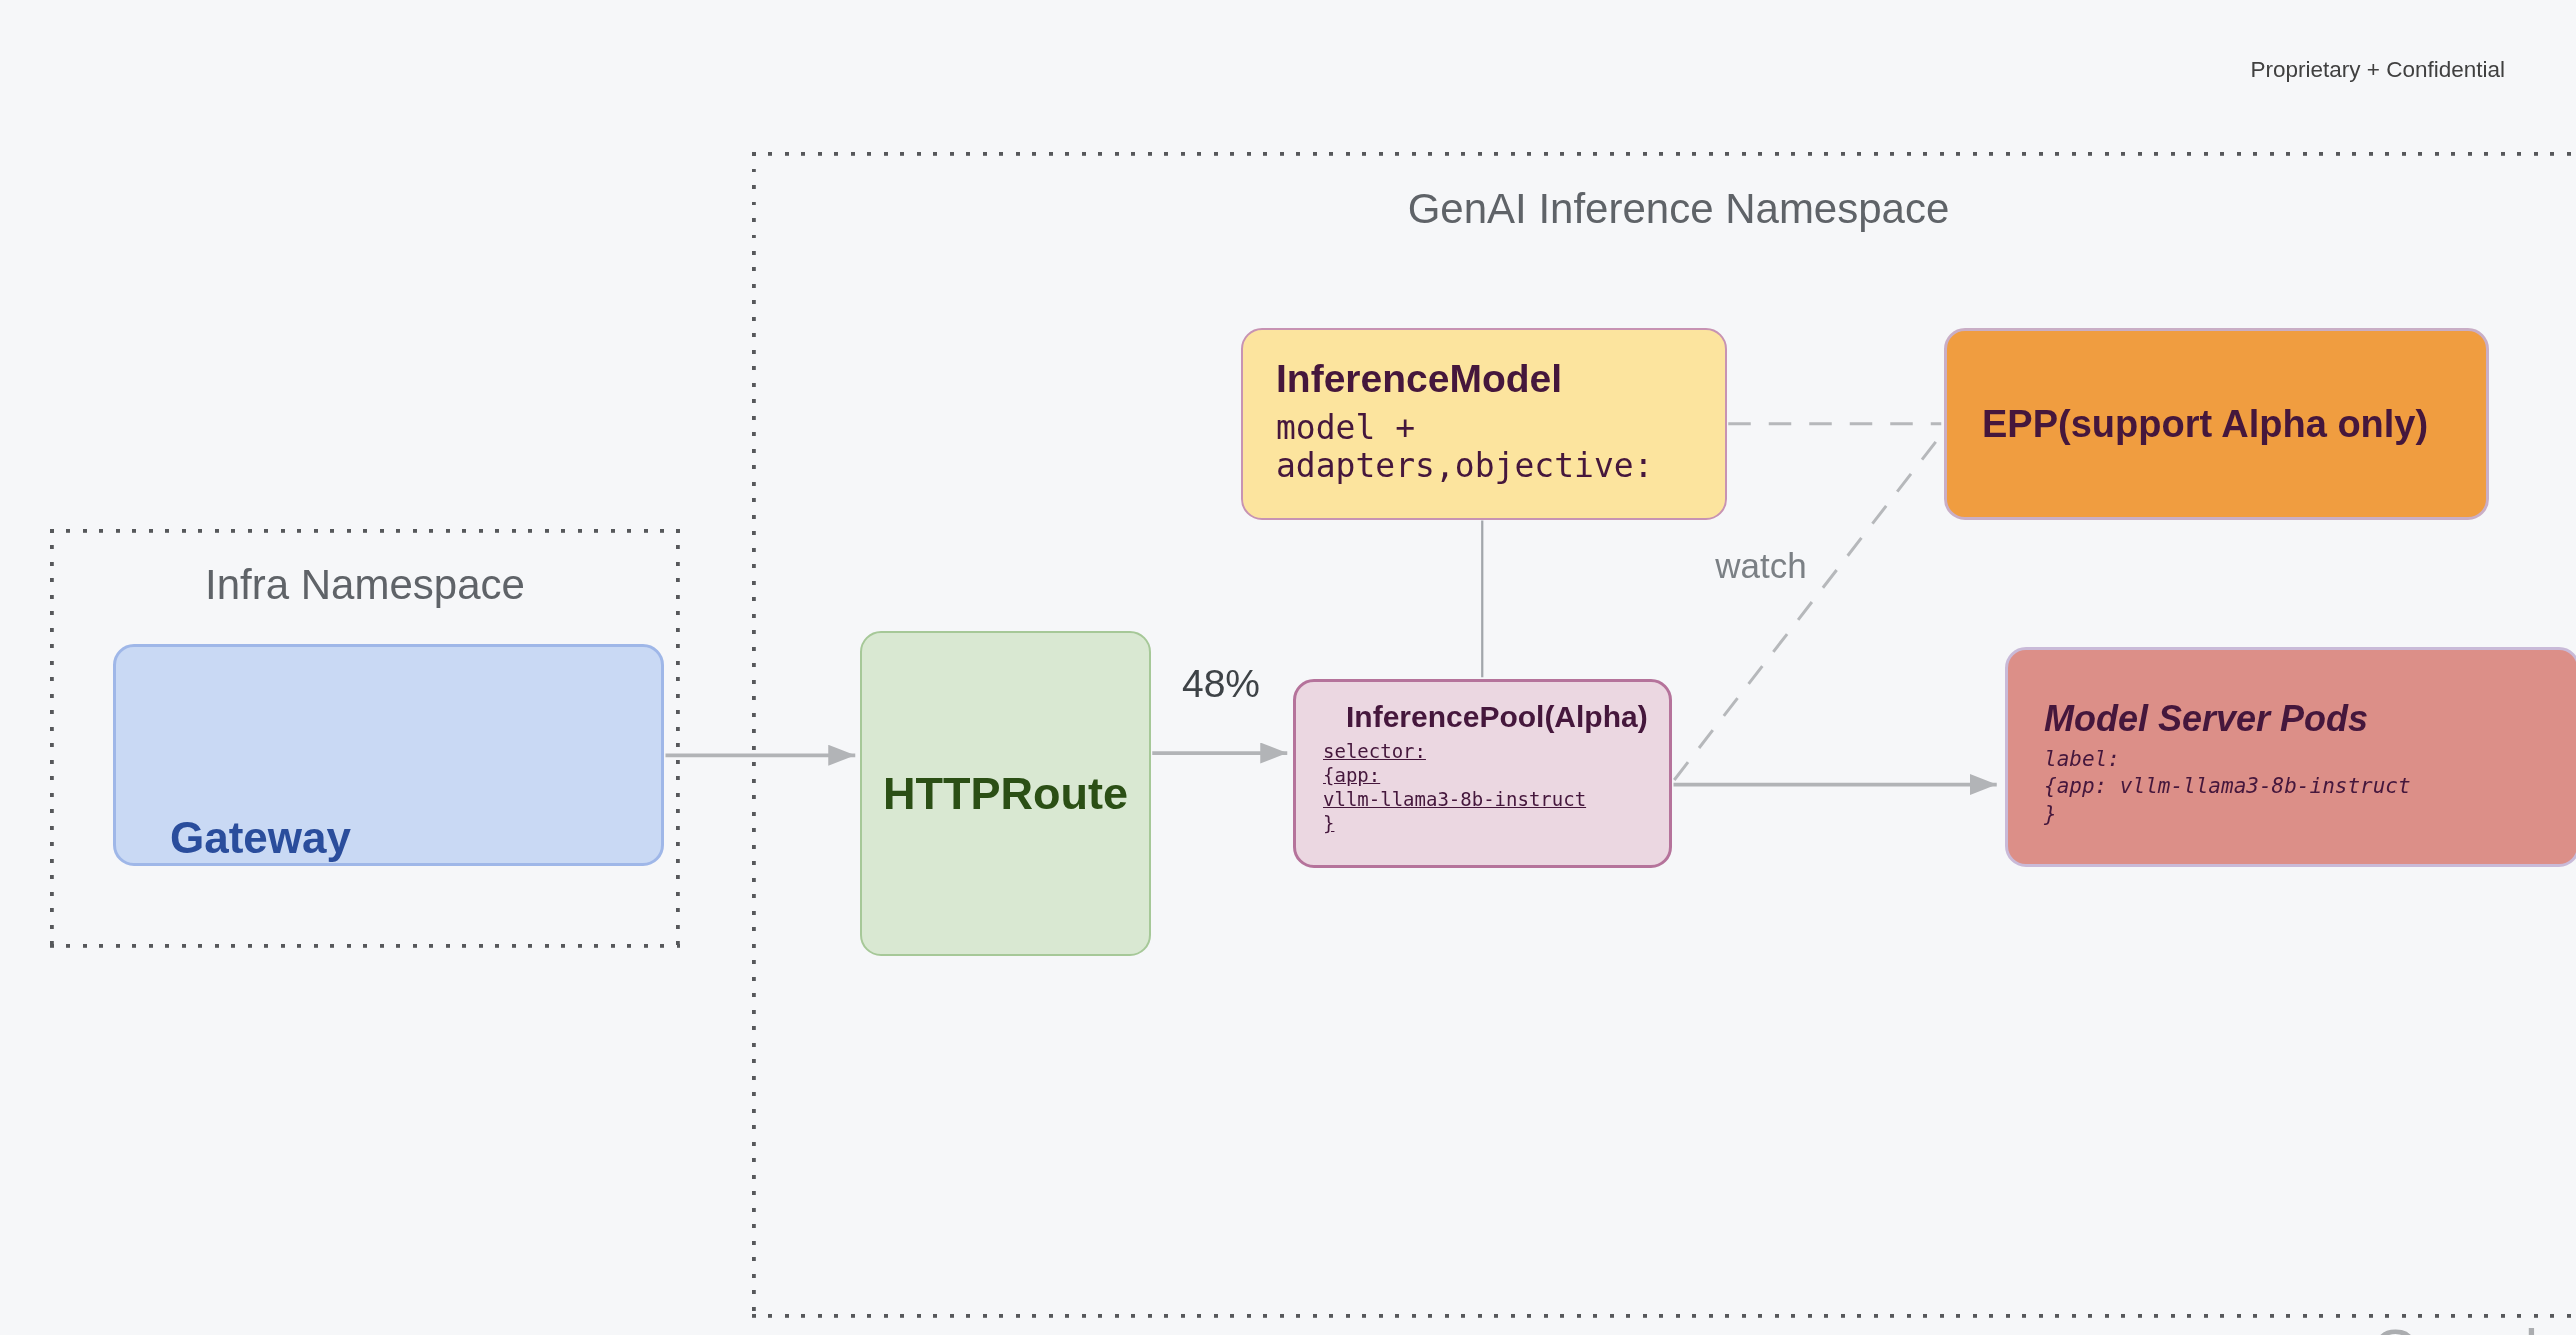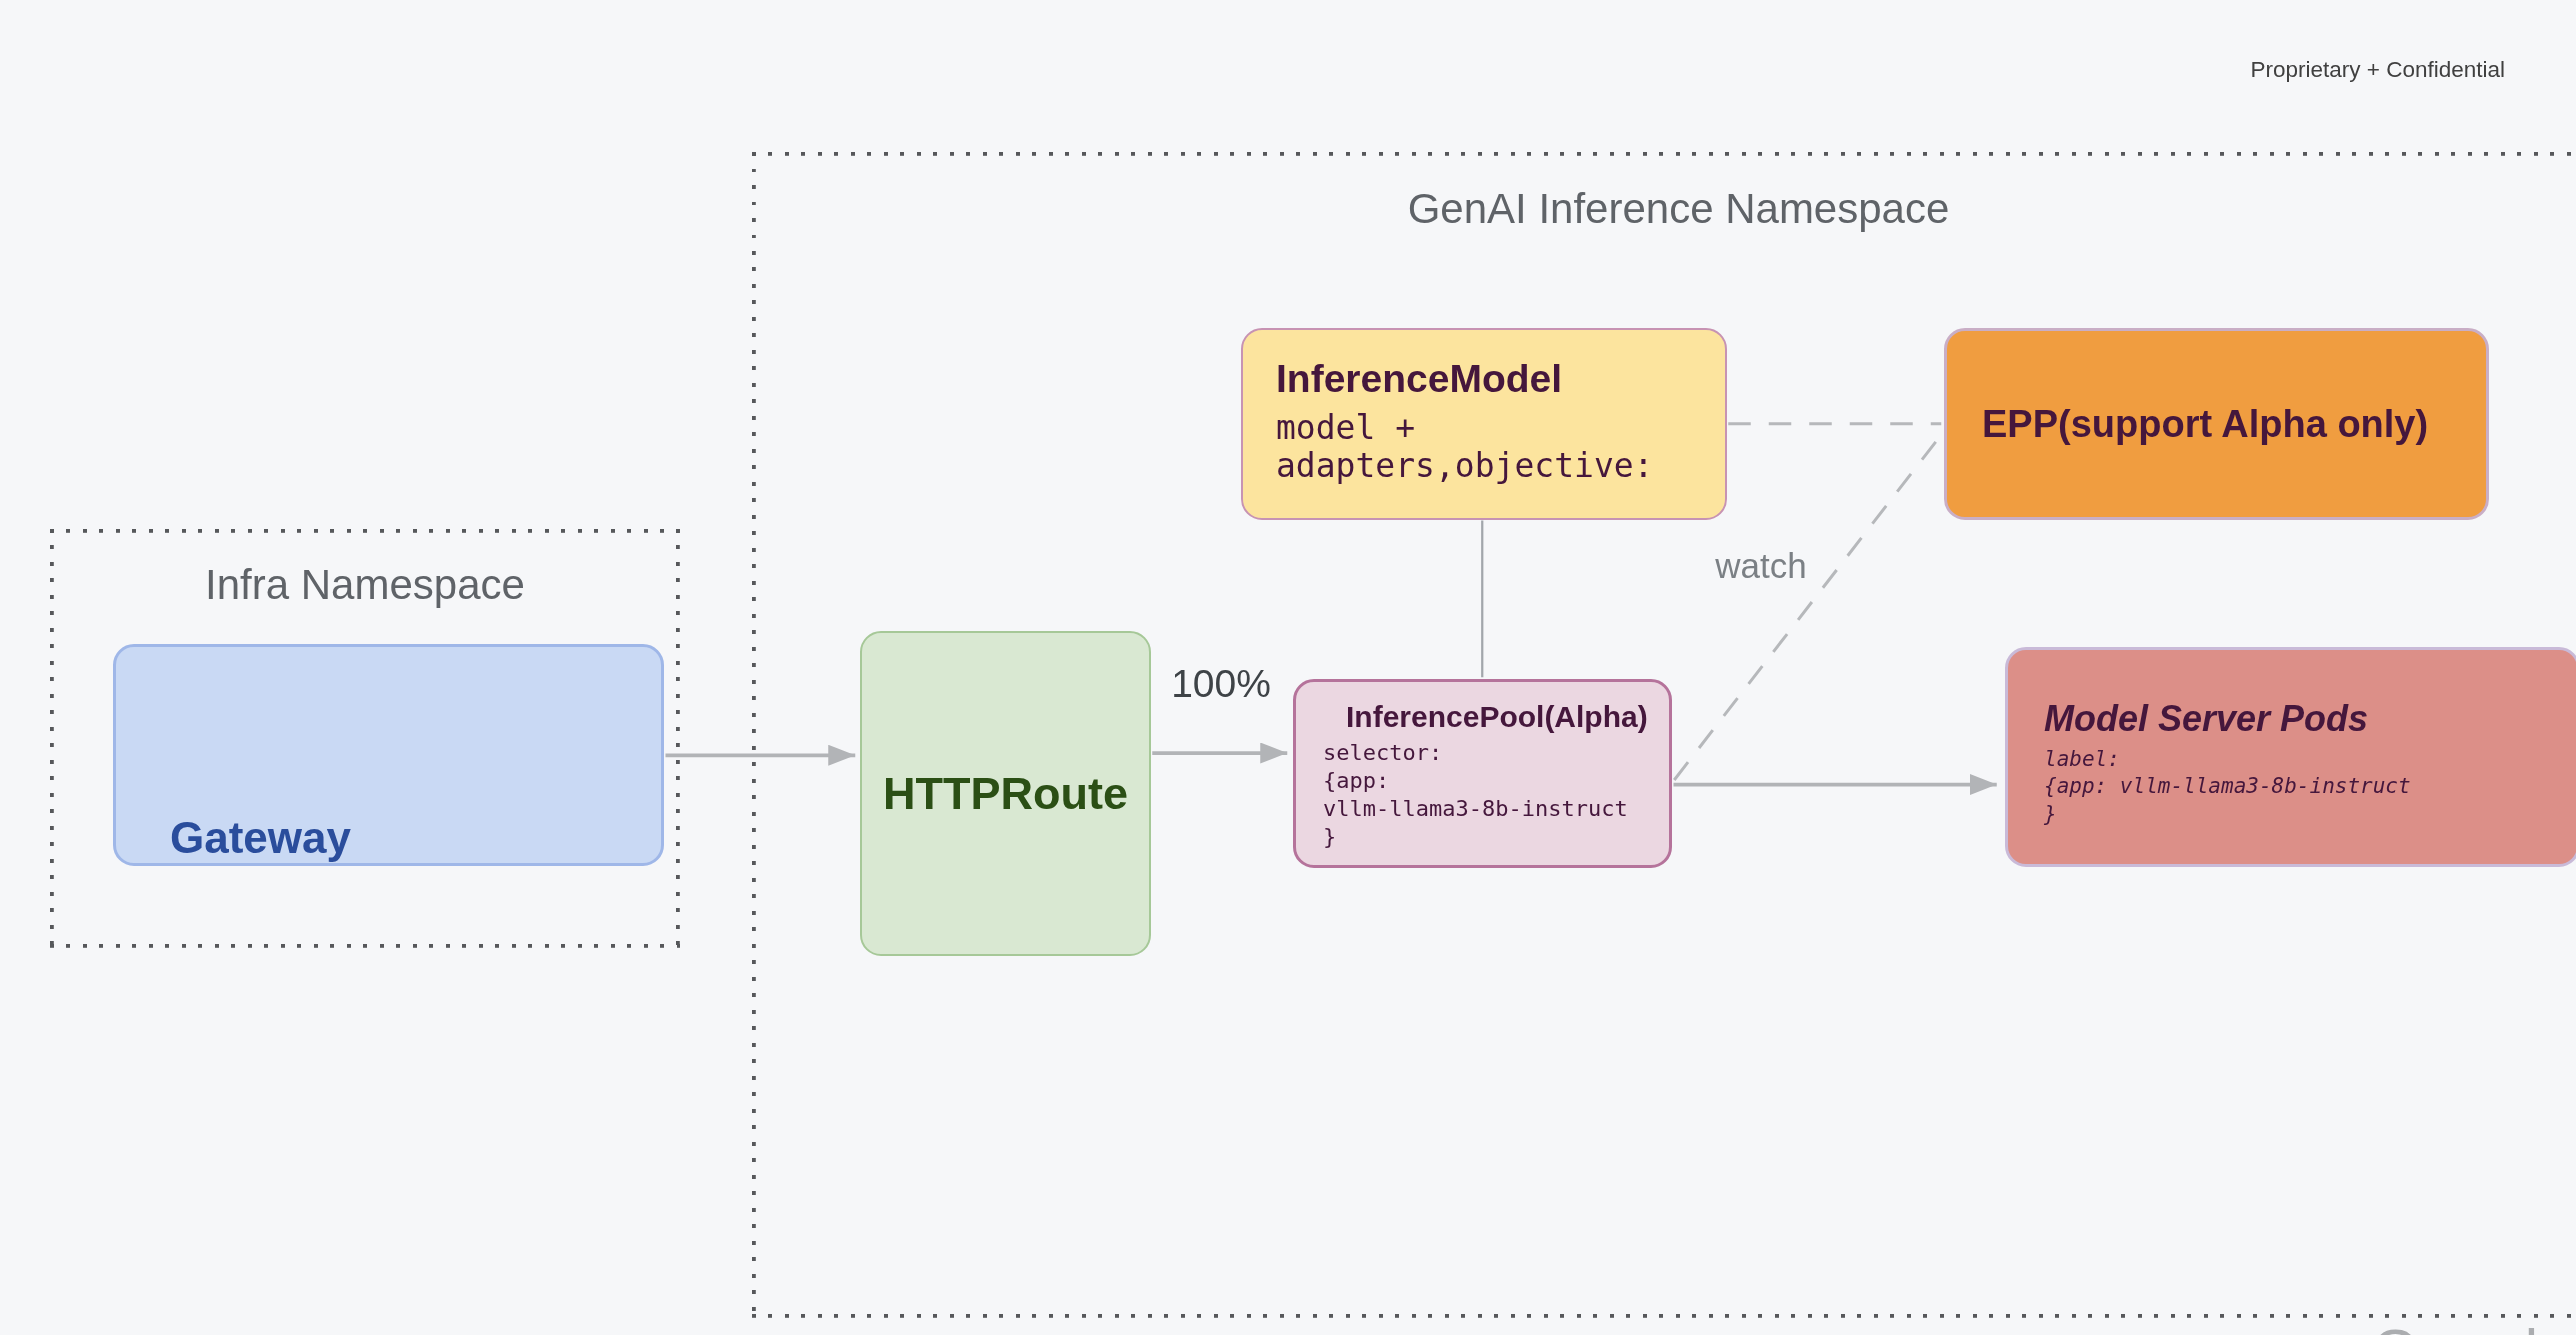--- a/index.html
+++ b/index.html
@@ -63,21 +63,21 @@
     display: flex; align-items: center; padding-left: 35px;
   }
   #node-epp .node-label { font-size: 38px; font-weight: bold; color: #45173c; text-align: right; }
 
   #node-inference-pool {
     left: 1293px; top: 679px; width: 379px; height: 189px;
     background: #ebd7e1; border: 3px solid #b5739b;
     padding: 18px 0 0 27px; color: #45173c;
   }
   #node-inference-pool .node-title { font-size: 30px; font-weight: bold; margin-bottom: 4.5px; margin-left: 23px; }
-  #node-inference-pool .code-line { font-family: "DejaVu Sans Mono", monospace; font-size: 22px; line-height: 1.28; }
+  #node-inference-pool .code-line { font-family: "DejaVu Sans Mono", monospace; font-size: 19px; line-height: 1.28; text-decoration: underline; }
 
   #node-model-server-pods {
     left: 2005px; top: 647px; width: 575px; height: 220px;
     background: #dc8f88; border: 3px solid #c9bad8;
     padding: 48px 0 0 36px; color: #45173c; font-style: italic;
   }
   #node-model-server-pods .node-title { font-size: 36px; font-weight: bold; margin-bottom: 6px; }
   #node-model-server-pods .code-line { font-family: "DejaVu Sans Mono", monospace; font-size: 21px; line-height: 1.3; }
 
   
@@ -117,21 +117,21 @@
     </marker>
   </defs>
   <line x1="887" y1="1007" x2="1140" y2="1007" stroke="#b2b4b7" stroke-width="5" marker-end="url(#arrowhead)"></line>
   <line x1="1536" y1="1004" x2="1716" y2="1004" stroke="#b2b4b7" stroke-width="5" marker-end="url(#arrowhead)"></line>
   <line x1="2231" y1="1046" x2="2662" y2="1046" stroke="#b2b4b7" stroke-width="5" marker-end="url(#arrowhead)"></line>
   <line x1="1976" y1="694" x2="1976" y2="903" stroke="#a2a6ab" stroke-width="3"></line>
   <line x1="2304" y1="565" x2="2588" y2="565" stroke="#b6b8bb" stroke-width="4" stroke-dasharray="30 24"></line>
   <line x1="2232" y1="1040" x2="2590" y2="577" stroke="#b6b8bb" stroke-width="4" stroke-dasharray="30 24"></line>
 </svg>
 
-<div id="label-100" class="edge-label">100%</div>
+<div id="label-100" class="edge-label">48%</div>
 <div id="label-watch" class="edge-label">watch</div>
 
 <div id="node-gateway" class="node">
   <span class="node-label">Gateway</span>
 </div>
 
 <div id="node-httproute" class="node">
   <span class="node-label">HTTPRoute</span>
 </div>
 

